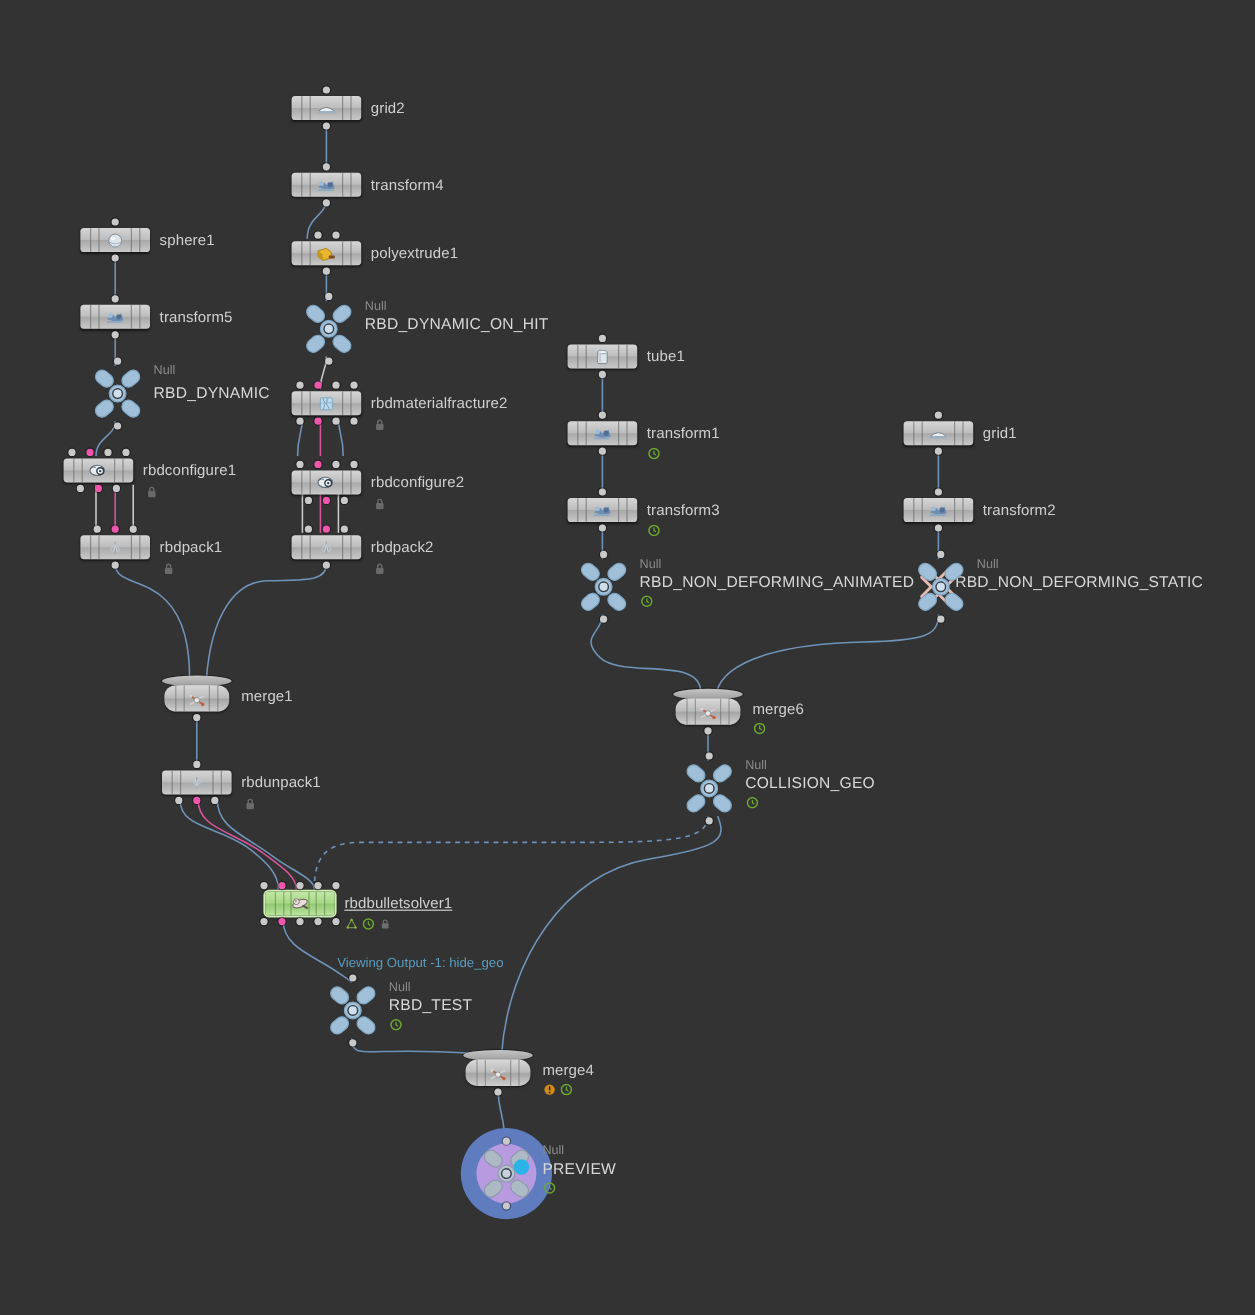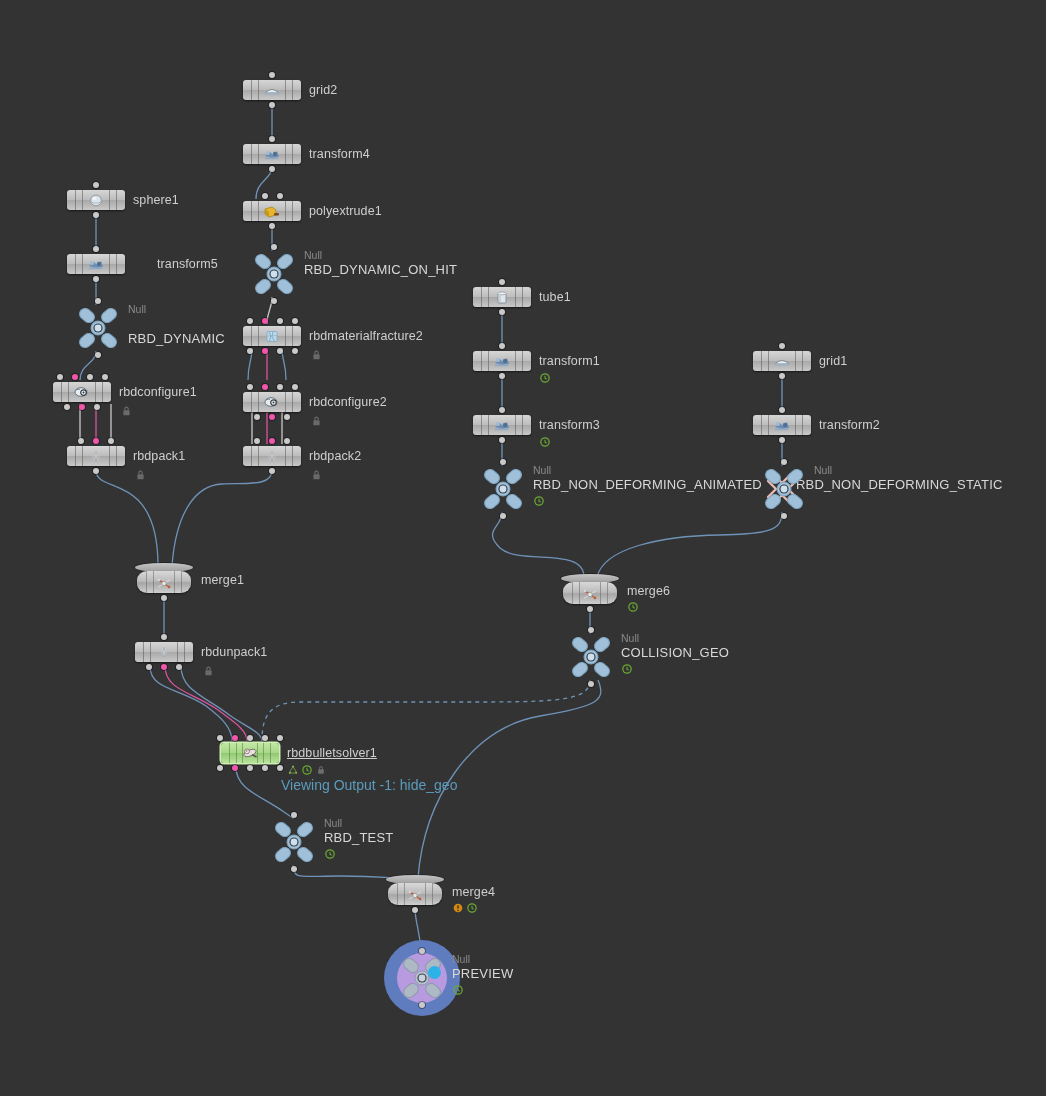--- a/index.html
+++ b/index.html
@@ -28,21 +28,21 @@
 
   
   .lbl{position:absolute;left:66px;top:2px;white-space:nowrap;
        color:#cfcfcf;font-size:12.5px;letter-spacing:.1px;}
   .nulltype{position:absolute;white-space:nowrap;color:#8a8a8a;font-size:10.5px;}
   .nullname{position:absolute;white-space:nowrap;color:#d8d8d8;font-size:13px;letter-spacing:.2px;}
 
   
   .badges{position:absolute;display:flex;gap:4px;align-items:center;}
   .bdg{width:10px;height:10px;display:block}
-  .vtxt{position:absolute;white-space:nowrap;color:#5b9bbd;font-size:14px;}
+  .vtxt{position:absolute;white-space:nowrap;color:#5b9bbd;font-size:11px;margin-top:20px;}
 
   
   .mergewrap{position:absolute;width:58px;height:34px;}
   .mcap{position:absolute;left:0;top:0;width:58px;height:9px;border-radius:50%;
         background:linear-gradient(180deg,#c4c4c4,#9e9e9e);box-shadow:0 0 0 1px rgba(0,0,0,.3);}
   .mbody{position:absolute;left:2px;top:8px;width:54px;height:22px;border-radius:10px/9px;
          background:linear-gradient(180deg,#d8d8d8 0%,#bcbcbc 46%,#a6a6a6 54%,#cfcfcf 100%);
          box-shadow:0 1px 2px rgba(0,0,0,.5);overflow:hidden;}
   .mbody .seg{position:absolute;top:0;bottom:0;width:1px;background:rgba(95,95,95,.5);}
 
@@ -326,21 +326,21 @@
             <svg width="18" height="13" viewBox="0 0 18 13">
               <path d="M2 8 L7 4 L10 7 L14 3 L16 9 L9 10 Z" fill="#6d8db3"></path>
                 <circle cx="5" cy="5" r="2" fill="#9dbcd8"></circle>
                 <circle cx="12" cy="6" r="2.2" fill="#4f6f96"></circle>
                 <rect x="2" y="9.5" width="13" height="1.6" fill="#8ea9c4"></rect>
             </svg>
           </span>
       </div>
       <span class="cn" style="left:26px;top:-8px"></span>
       <span class="cn" style="left:26px;bottom:-8px"></span>
-      <span class="lbl" style="left:66px;top:3px;margin-left:24px;">transform5</span>
+      <span class="lbl" style="left:66px;top:3px;">transform5</span>
 
     </div>
       <div class="node" style="left: 74px; top: 306px;">
       <div class="nullwrap">
 
         <div style="position:absolute;left:0;top:0;z-index:2"><svg width="48" height="44" viewBox="-2 -2 40 44">
 
     <g fill="#9fc0d8" stroke="#7fa5c1" stroke-width="1">
       <rect x="-1" y="2" width="16" height="11" rx="5.5" transform="rotate(40 7 7.5)"></rect>
       <rect x="21" y="2" width="16" height="11" rx="5.5" transform="rotate(-40 29 7.5)"></rect>
@@ -348,21 +348,21 @@
       <rect x="21" y="27" width="16" height="11" rx="5.5" transform="rotate(40 29 32.5)"></rect>
     </g>
     <circle cx="18" cy="20" r="7" fill="#9fc0d8" stroke="#7fa5c1" stroke-width="1"></circle>
     <circle cx="18" cy="20" r="4.6" fill="#3a4149"></circle>
     <circle cx="18" cy="20" r="3.4" fill="#cfe0ec"></circle>
   </svg></div>
         <span class="cn" style="left:21px;top:-8px;"></span>
         <span class="cn" style="left:21px;bottom:-8px;"></span>
       </div>
       <span class="nulltype" style="left:54px;top:-3px;">Null</span>
-      <span class="nullname" style="left:54px;top:25px;text-align:right;">RBD_DYNAMIC</span>
+      <span class="nullname" style="left:54px;top:14px;text-align:right;">RBD_DYNAMIC</span>
 
     </div>
       <div class="node" style="left: 53px; top: 382px;">
       <div class="body" style="width:58px">
         <span class="seg s1"></span>
           <span class="seg s2"></span>
         <span class="seg s3"></span>
           <span class="seg s4"></span>
 
         <span class="ico">

